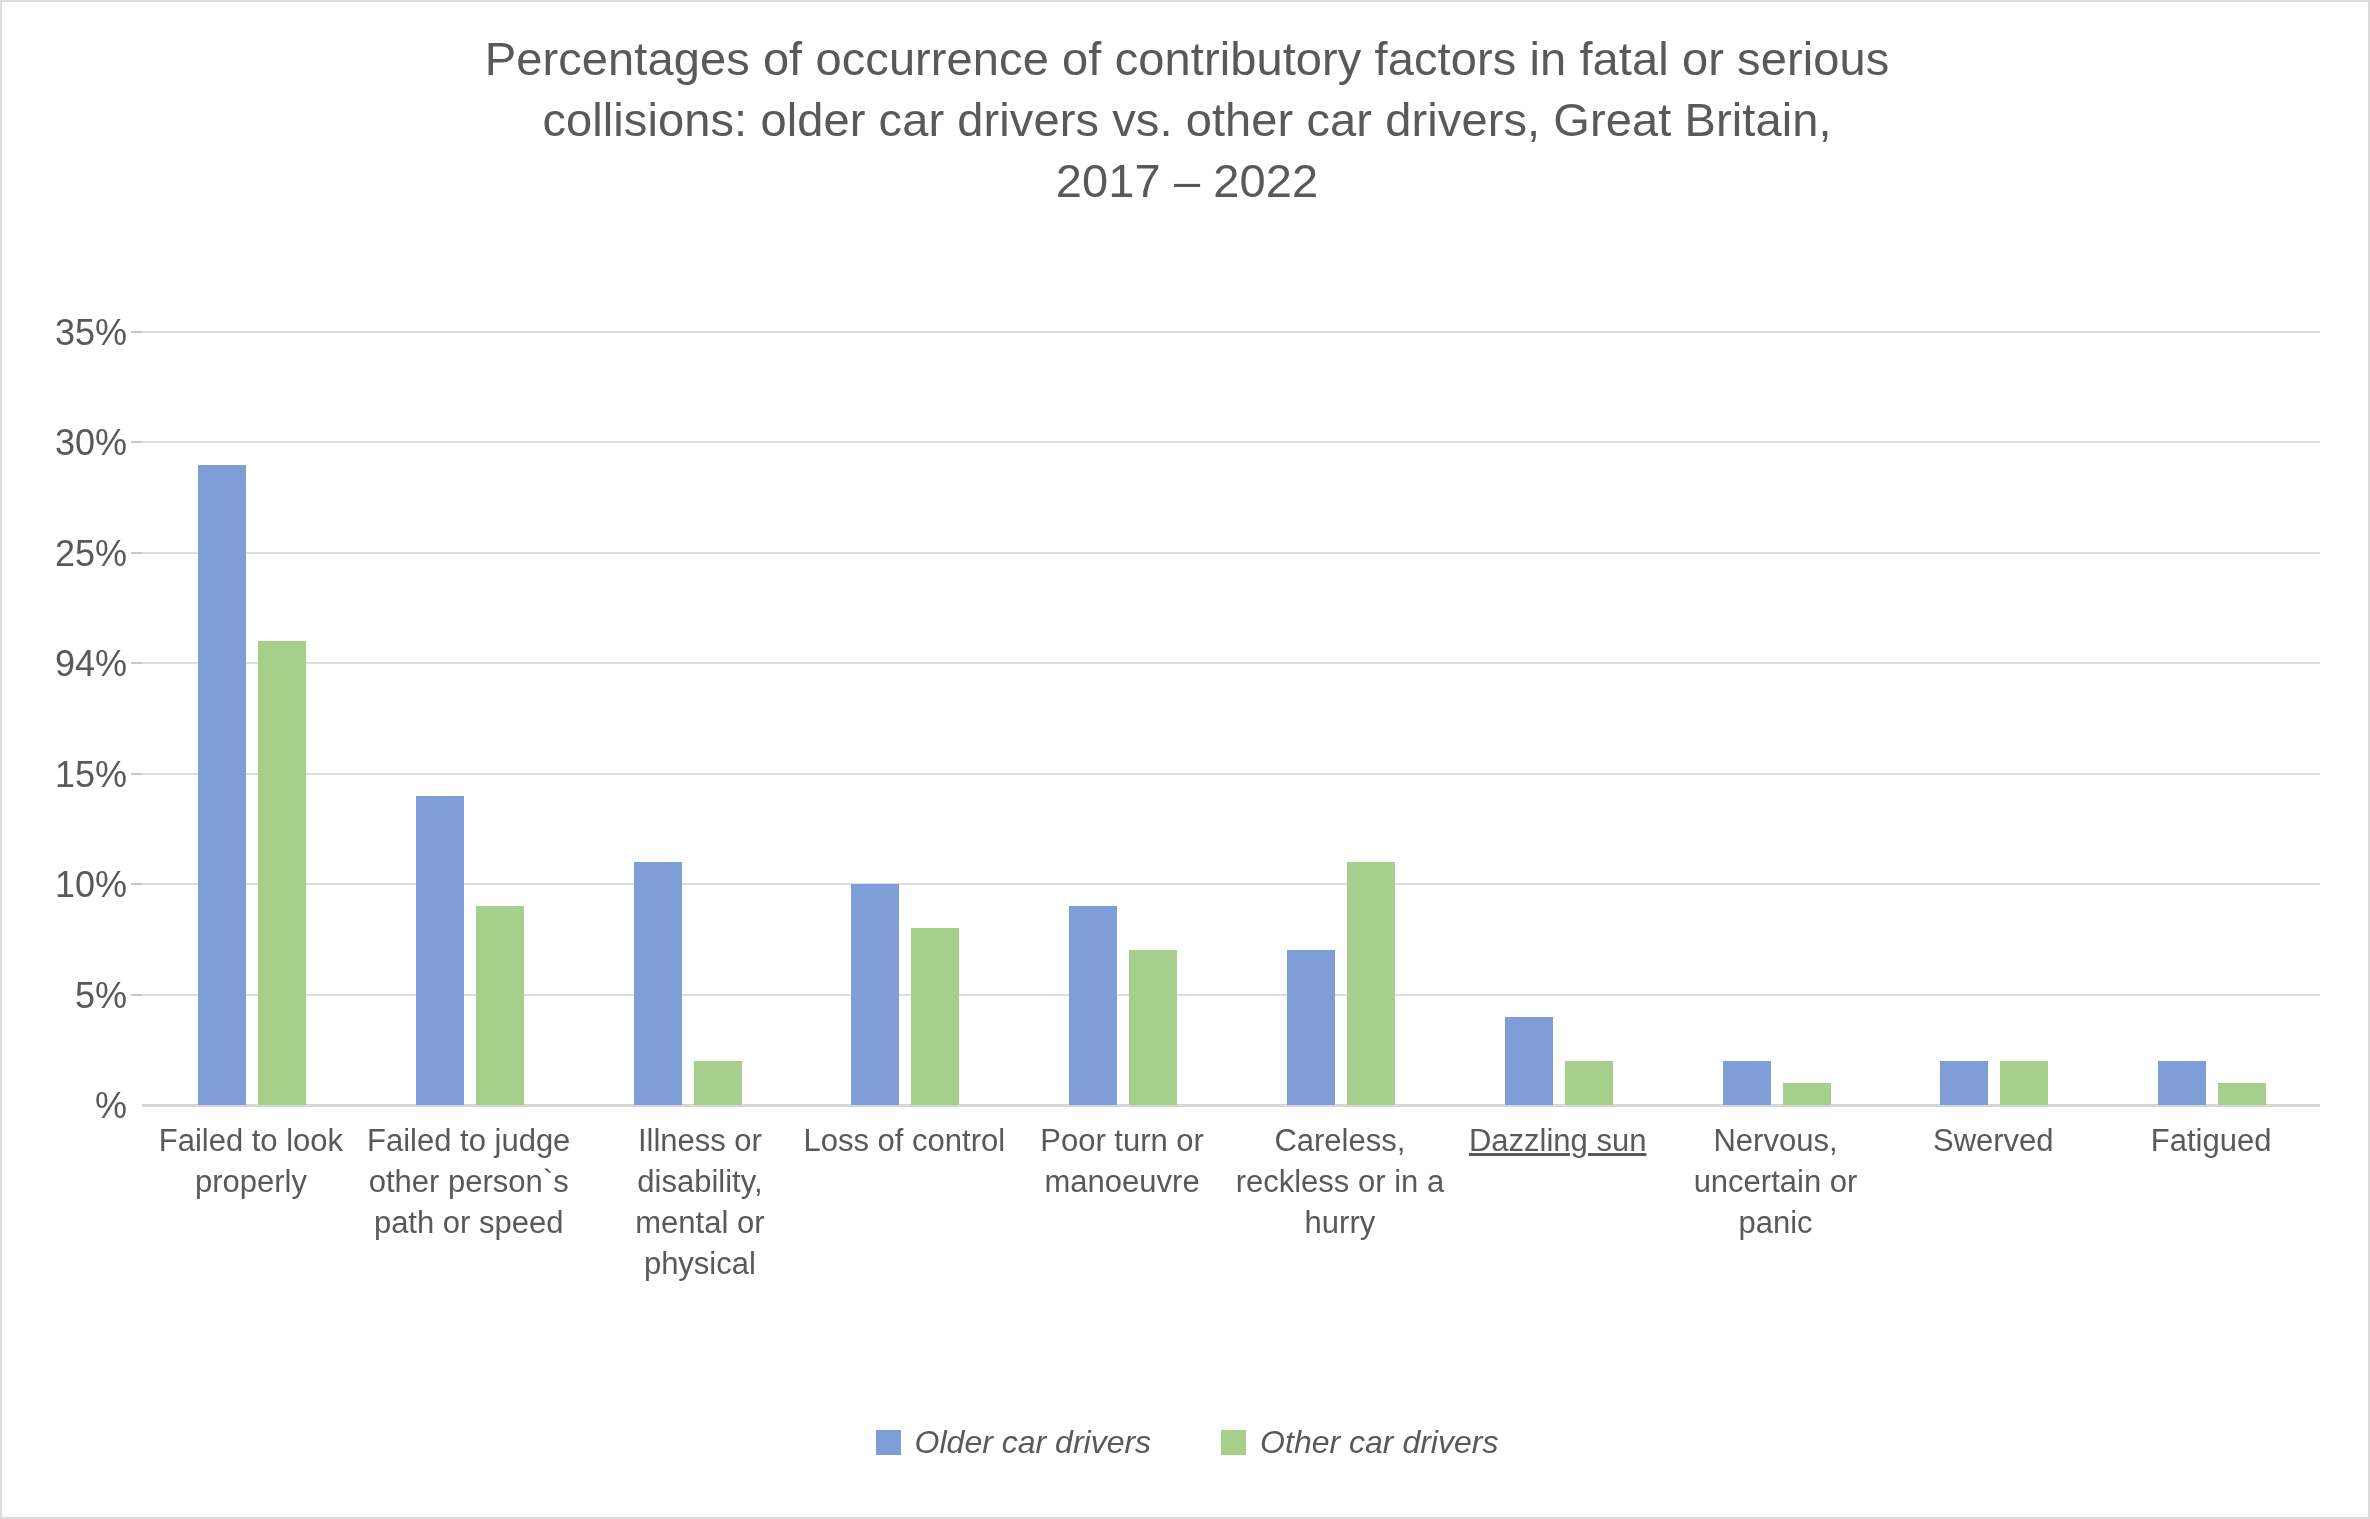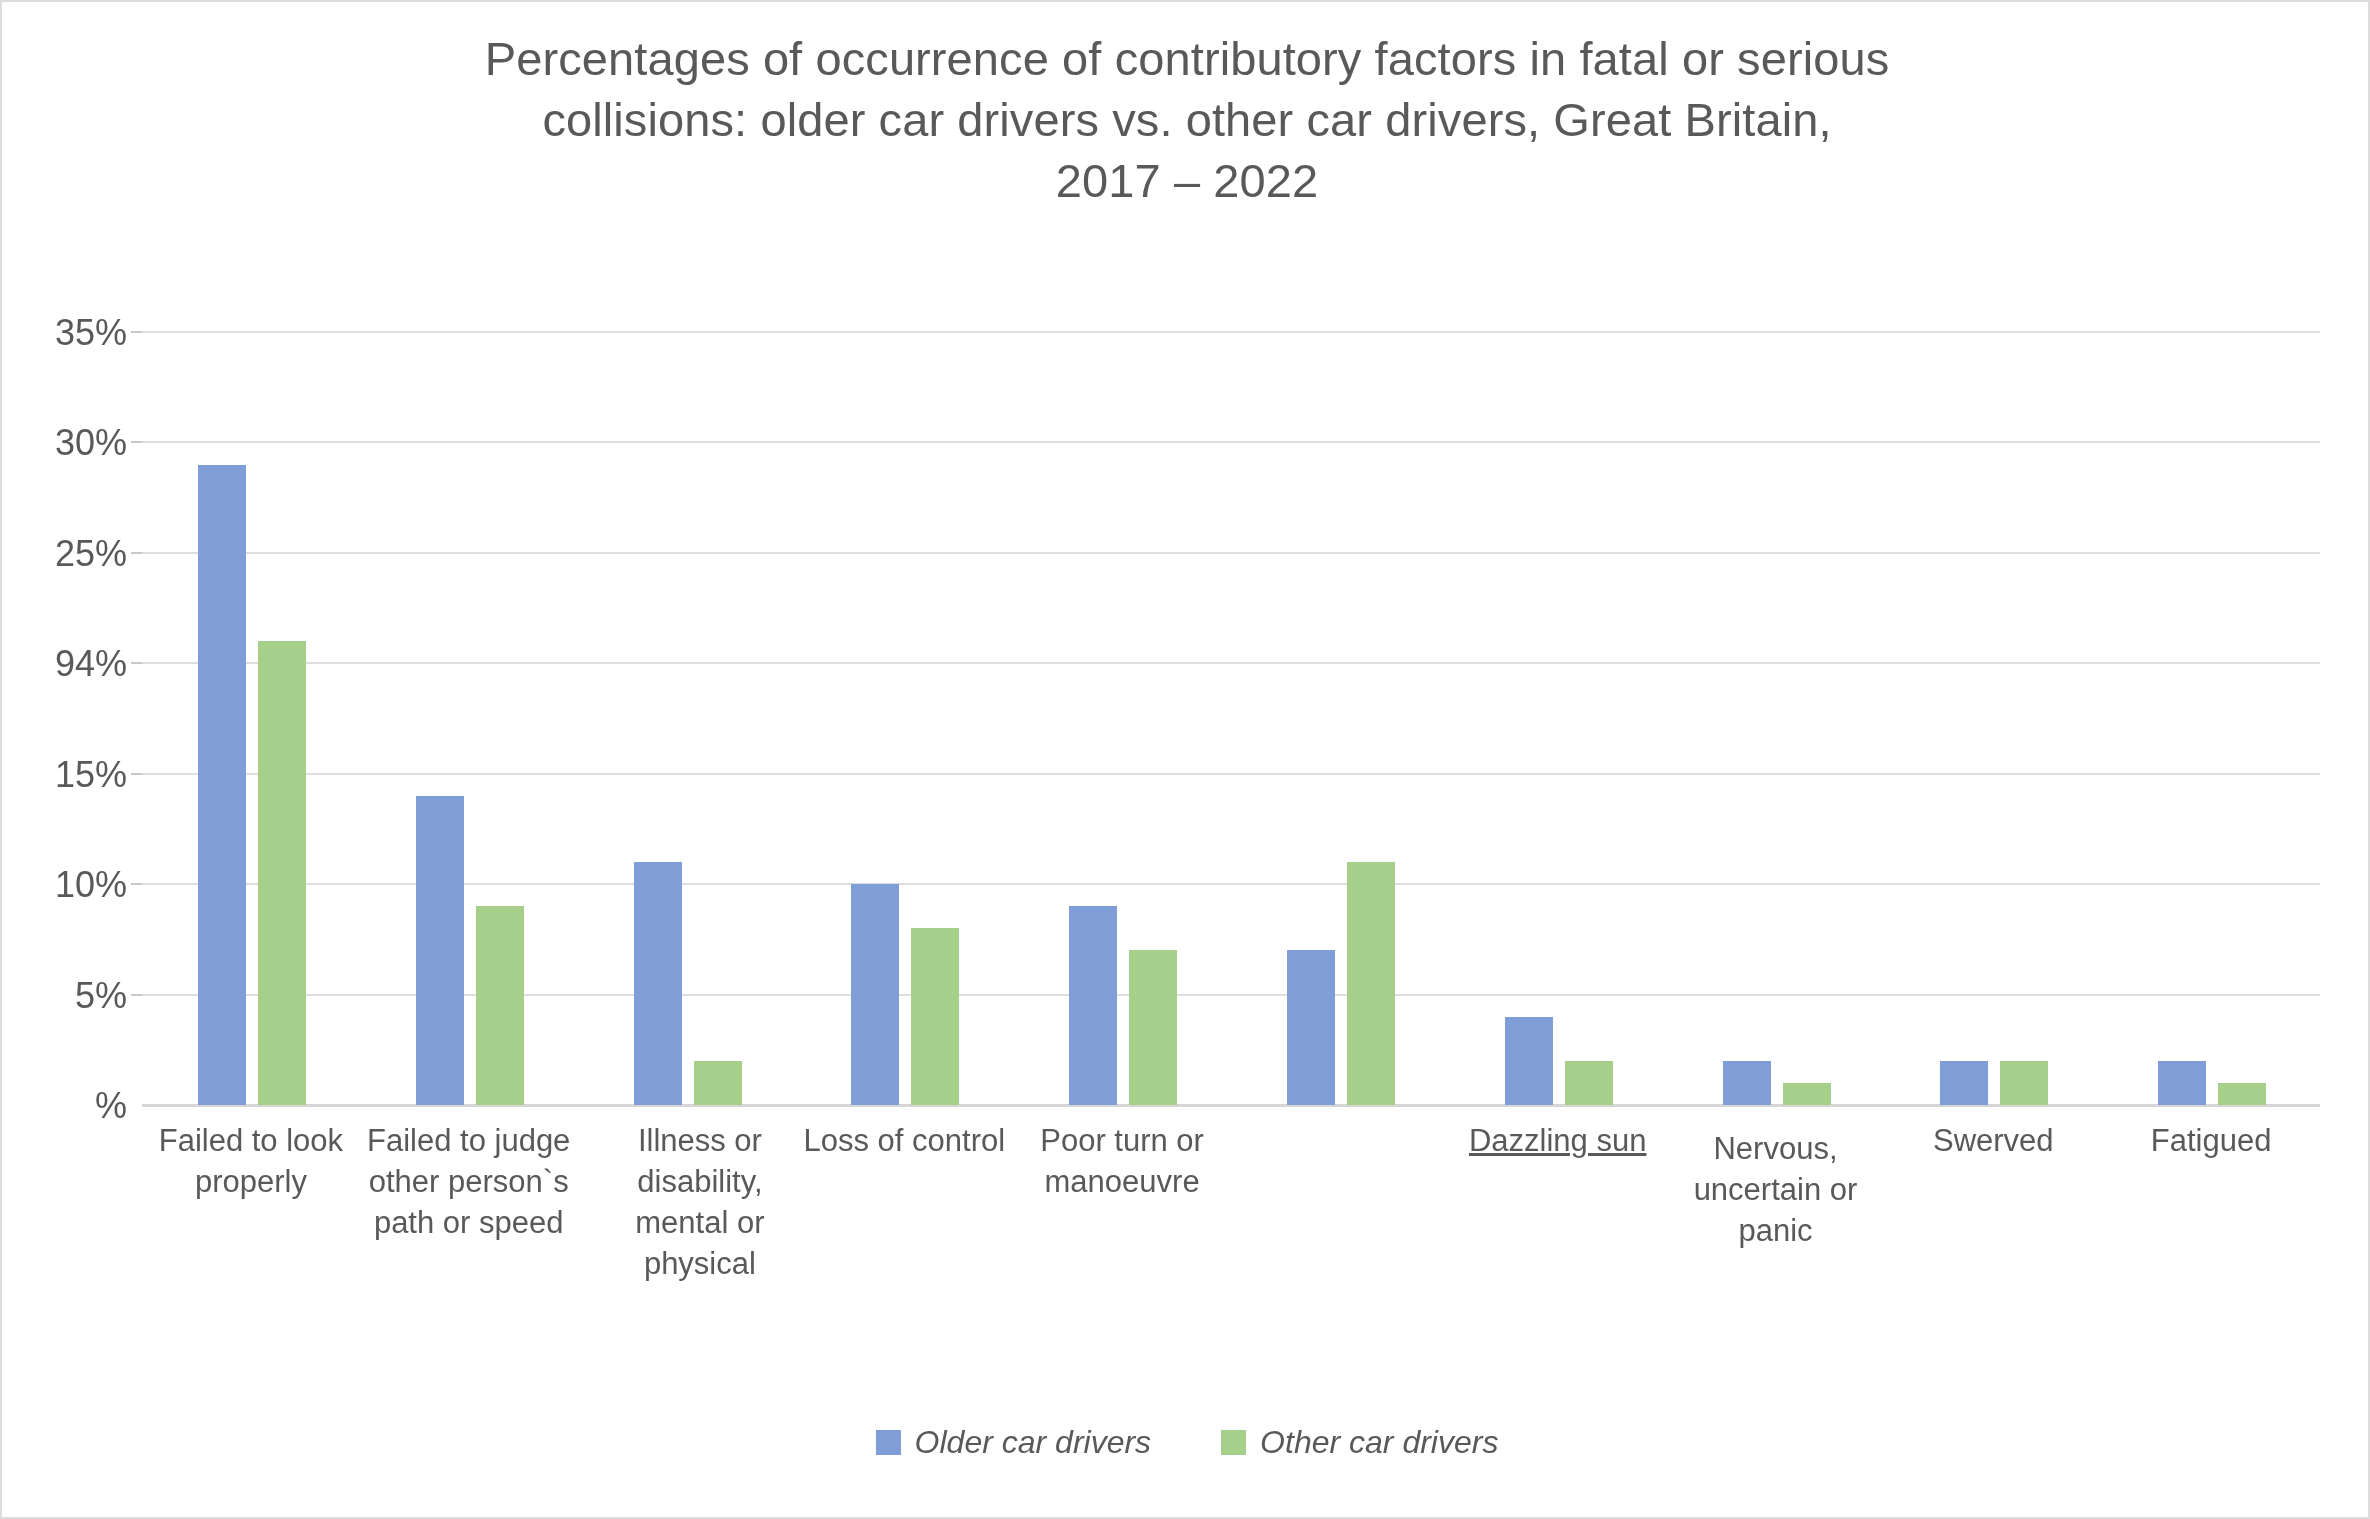--- a/index.html
+++ b/index.html
@@ -223,22 +223,23 @@
         <div class="bar other" title="Other car drivers – Fatigued: 1%" style="height: 22.0857px; background: rgb(166, 207, 140);"></div>
       </div>
     </div>
 
   <div id="x-labels">
       <div class="x-label" style="left: 0px; width: 217.8px;">Failed to look properly</div>
       <div class="x-label" style="left: 217.8px; width: 217.8px;">Failed to judge other person`s path or speed</div>
       <div class="x-label" style="left: 449px; width: 217.8px;">Illness or disability, mental or physical</div>
       <div class="x-label" style="left: 653.4px; width: 217.8px;">Loss of control</div>
       <div class="x-label" style="left: 871.2px; width: 217.8px;">Poor turn or manoeuvre</div>
+      <div class="x-label" style="left: 1089px; width: 217.8px;">Careless, reckless or in a hurry</div>
       <div class="x-label" style="left: 1306.8px; width: 217.8px; text-decoration: underline;">Dazzling sun</div>
-      <div class="x-label" style="left: 1524.6px; width: 217.8px; margin-top: 8px;">Nervous, uncertain or panic</div>
+      <div class="x-label" style="left: 1524.6px; width: 217.8px;">Nervous, uncertain or panic</div>
       <div class="x-label" style="left: 1742.4px; width: 217.8px;">Swerved</div>
       <div class="x-label" style="left: 1960.2px; width: 217.8px;">Fatigued</div>
     </div>
 
   <div id="legend">
       <div class="legend-item">
         <span class="legend-swatch" style="background: rgb(127, 158, 216);"></span>
         <span class="legend-label">Older car drivers</span>
       </div>
       <div class="legend-item">

